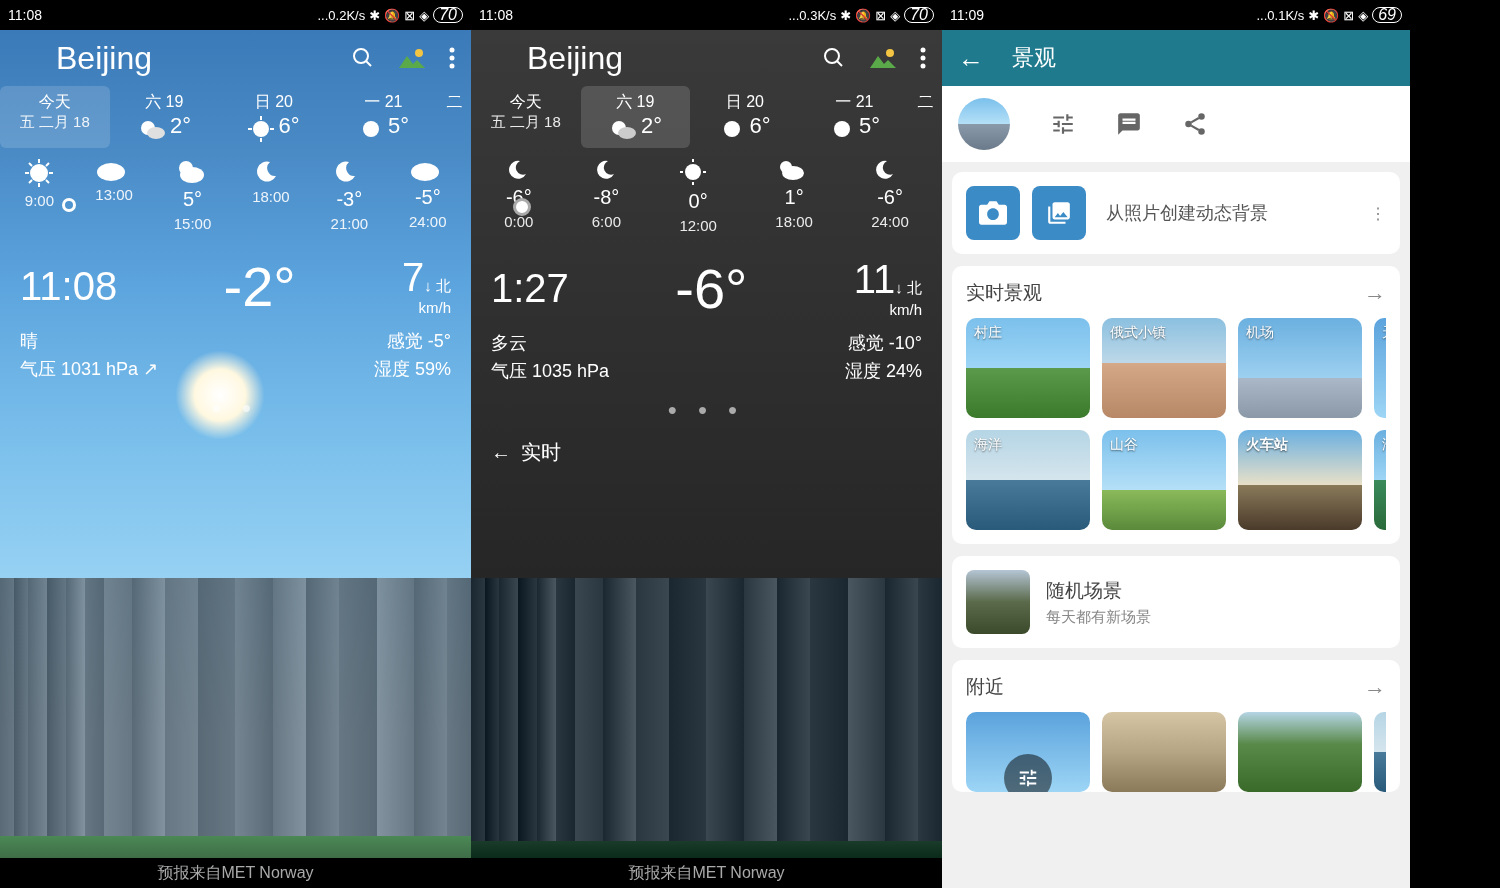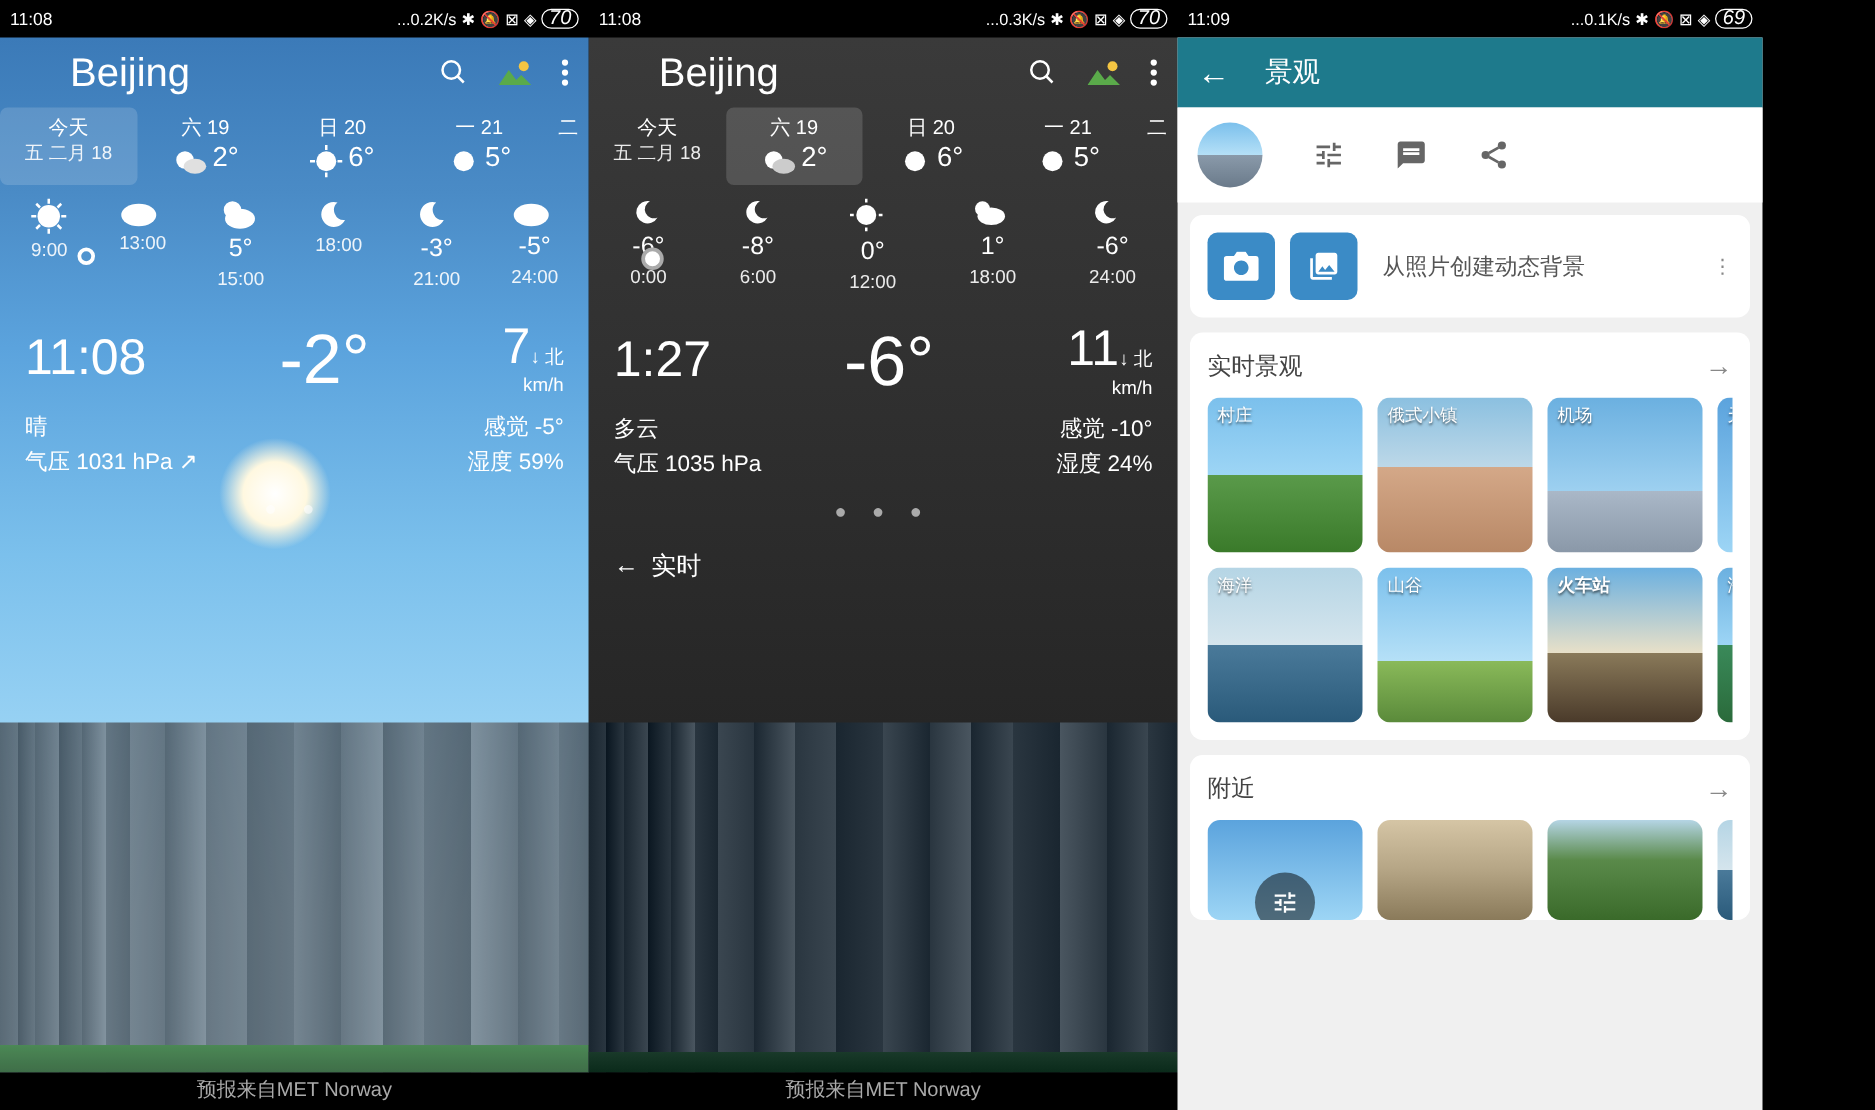--- a/index.html
+++ b/index.html
@@ -64,21 +64,21 @@
 
 .p3-bg { position: absolute; inset: 30px 0 0 0; background: #f0f0f0; }
 .p3-header { height: 56px; background: #1e7a8c; color: #fff; display: flex; align-items: center; padding: 0 16px; gap: 28px; font-size: 22px; }
 .p3-toolbar { background: #fff; padding: 12px 16px; display: flex; align-items: center; gap: 40px; margin-bottom: 10px; }
 .avatar-circle { width: 52px; height: 52px; border-radius: 50%; background: linear-gradient(180deg, #7bc0ec 0%, #b5e0f7 50%, #8a9aaa 50%, #6a7a8a 100%); }
 .p3-card { background: #fff; margin: 0 10px 12px; border-radius: 10px; padding: 14px; }
 .p3-card-row { display: flex; align-items: center; gap: 12px; }
 .square-btn { width: 54px; height: 54px; background: #3b8bc6; border-radius: 8px; display: flex; align-items: center; justify-content: center; color: #fff; }
 .card-title-row { display: flex; justify-content: space-between; align-items: center; margin-bottom: 12px; font-size: 19px; color: #444; gap: 20px; }
 .thumbs { display: flex; gap: 12px; overflow: hidden; }
-.thumb { width: 124px; height: 124px; border-radius: 10px; position: relative; flex-shrink: 0; }
+.thumb { width: 124px; height: 100px; border-radius: 10px; position: relative; flex-shrink: 0; }
 .thumb-label { position: absolute; top: 6px; left: 8px; color: #fff; font-size: 14px; text-shadow: 0 1px 2px rgba(0,0,0,0.6); }
 .thumb.village { background: linear-gradient(180deg, #7bc0ec 0%, #9dd5f5 50%, #5a9a4a 50%, #3a7a2a 100%); }
 .thumb.town { background: linear-gradient(180deg, #8bc0e0 0%, #bdd8e8 45%, #d4a888 45%, #b88866 100%); }
 .thumb.airport { background: linear-gradient(180deg, #6bb0e0 0%, #9dd0f0 60%, #aab8c8 60%, #8a98a8 100%); }
 .thumb.sky { background: linear-gradient(180deg, #5ba3dd 0%, #9dd5f5 100%); }
 .thumb.ocean { background: linear-gradient(180deg, #b5d5e5 0%, #d5e5ed 50%, #4a7a9a 50%, #2a5a7a 100%); }
 .thumb.valley { background: linear-gradient(180deg, #7bc0ec 0%, #b5e0f7 60%, #8aba5a 60%, #5a8a3a 100%); }
 .thumb.train { background: linear-gradient(180deg, #6bb0e0 0%, #e8e0c8 55%, #8a7a5a 55%, #4a3a2a 100%); font-weight: bold; }
 .thumb.beach { background: linear-gradient(180deg, #6bb0e0 0%, #9dd5f5 50%, #3a8a5a 50%, #2a6a3a 100%); }
 .thumb.city { background: linear-gradient(180deg, #d5c5a5 0%, #b5a585 50%, #8a7a5a 100%); }
@@ -476,20 +476,27 @@
           </div>
         <div class="thumb train">
             <span class="thumb-label">火车站</span>
           </div>
         <div class="thumb beach" style="width:40px;">
             <span class="thumb-label">海边</span>
           </div>
       </div>
     </div>
 
+    <div class="p3-card random-card">
+      <div class="random-thumb"></div>
+      <div class="random-text">
+        <div class="title">随机场景</div>
+        <div class="sub">每天都有新场景</div>
+      </div>
+    </div>
 
     <div class="p3-card" style="padding-bottom:0;">
       <div class="card-title-row">
         <span>附近</span>
         <span style="font-size:22px; color:#888;">→</span>
       </div>
       <div class="thumbs" style="position:relative;">
         <div class="thumb sky" style="height:80px;">
           <div class="fab-overlay" style="bottom:-10px; left:38px;">
               <svg width="22" height="22" viewBox="0 0 24 24" fill="#fff">

